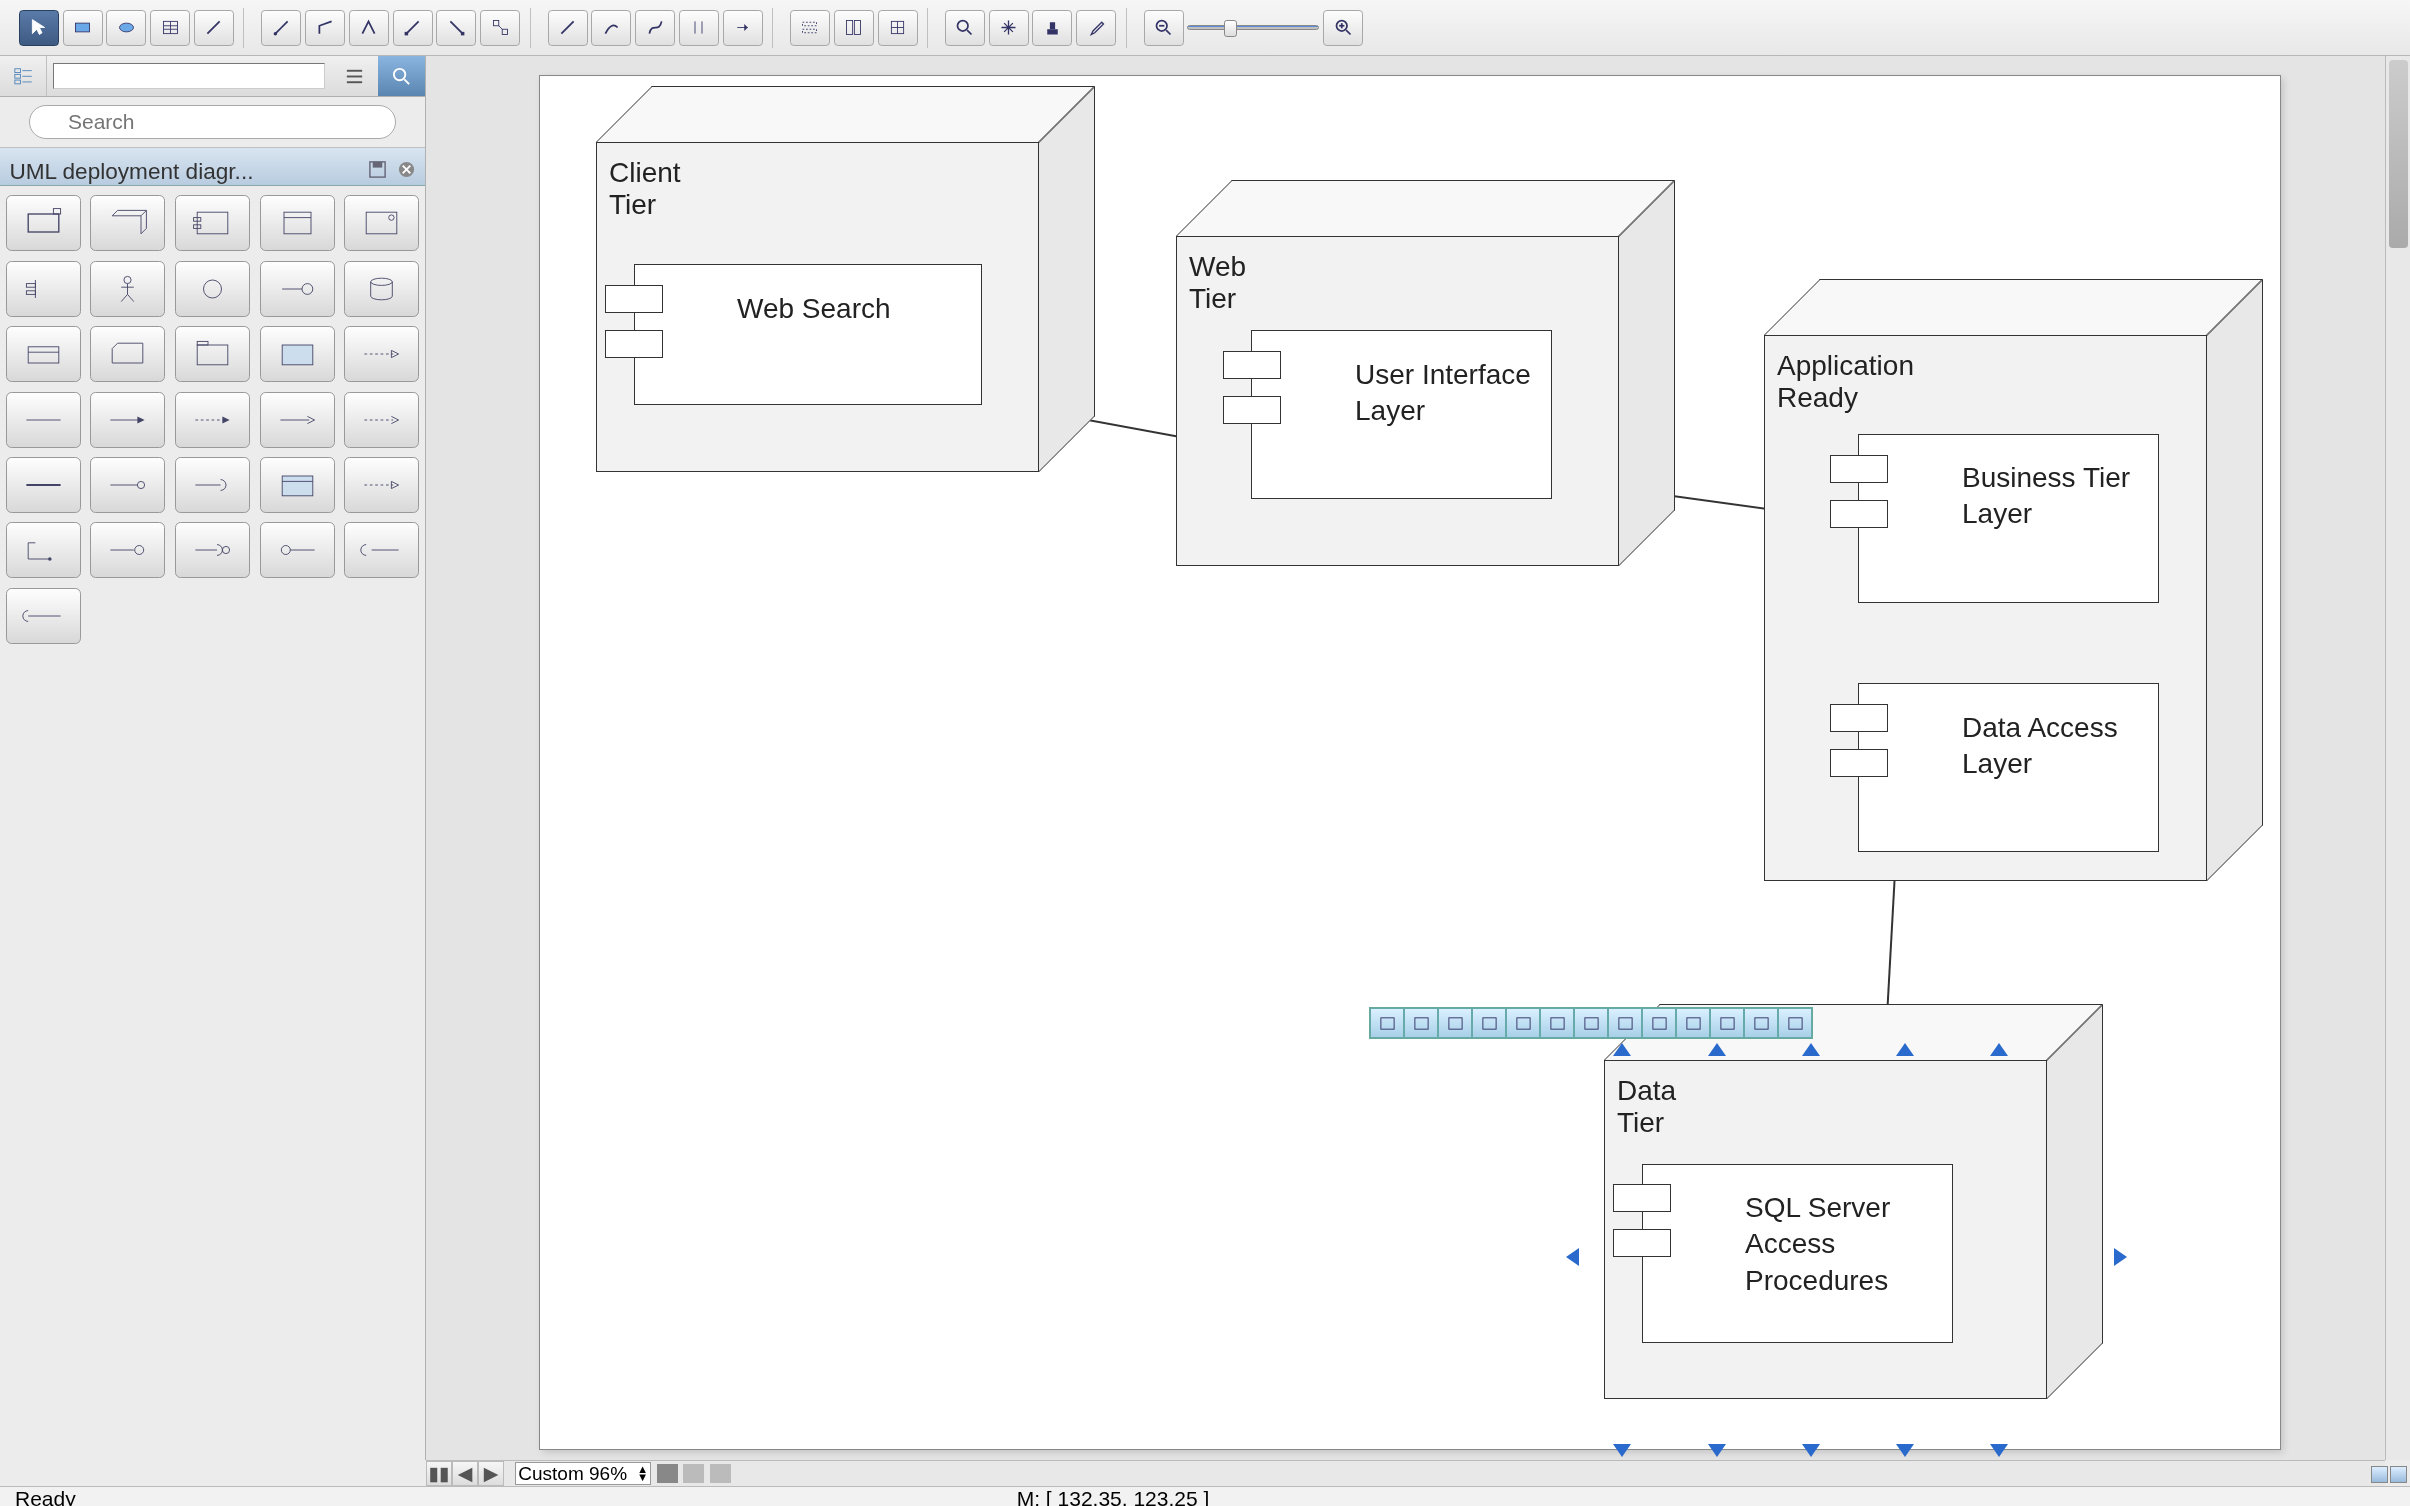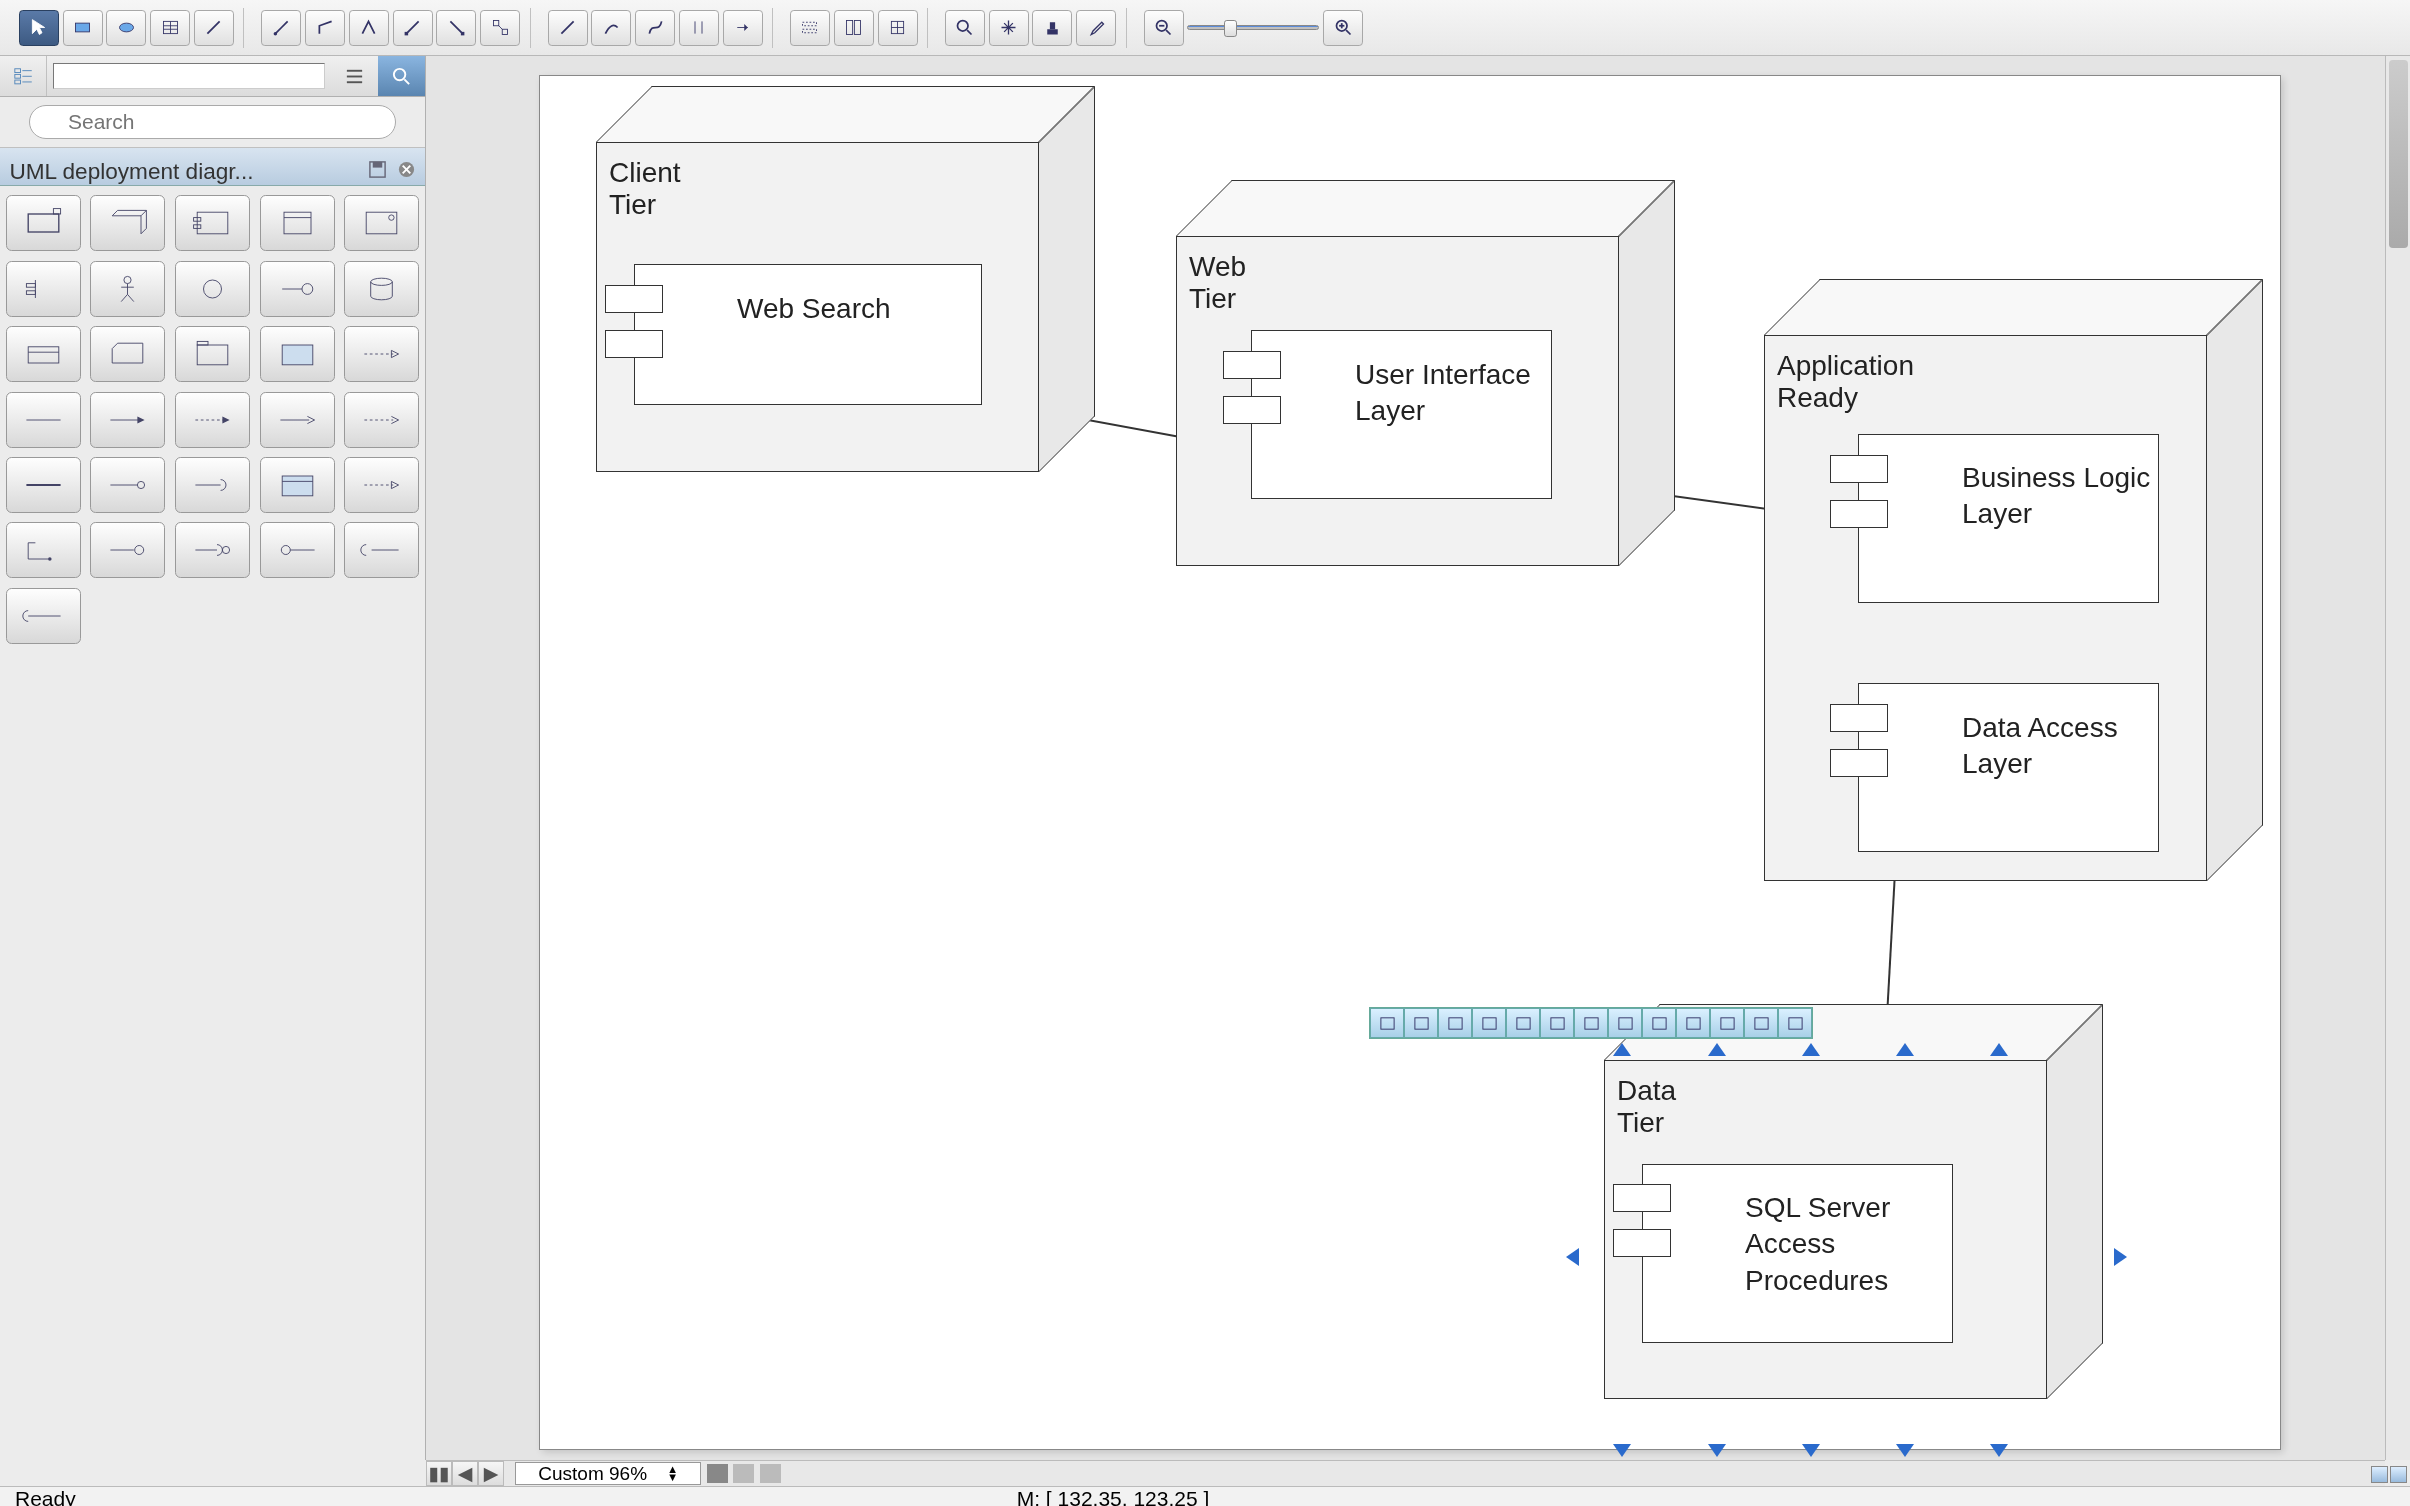--- a/index.html
+++ b/index.html
@@ -58,21 +58,21 @@
 .tri-left { border-top: 9.4px solid transparent; border-bottom: 9.4px solid transparent; border-right: 13px solid #2a6acc; }
 .tri-right { border-top: 9.4px solid transparent; border-bottom: 9.4px solid transparent; border-left: 13px solid #2a6acc; }
 
 
 .vscroll { position: absolute; top: 56px; right: 0; bottom: 47px; width: 26px; background: #e8e8e8; border-left: 0.9px solid #bbb; }
 .vscroll-thumb { position: absolute; top: 3.8px; left: 2.8px; right: 2.8px; height: 188px; background: linear-gradient(#ccc,#aaa); border-radius: 3.8px; }
 
 
 .hscroll-row { position: absolute; left: 426px; right: 26px; bottom: 21px; height: 26px; background: #e8e8e8; border-top: 0.9px solid #bbb; display:flex; align-items:center; font-size: 19px; }
 .hs-btn { width: 26px; height: 24.5px; display:flex; align-items:center; justify-content:center; border: 0.9px solid #bbb; background: linear-gradient(#f6f6f6,#ddd); color: #555; }
-.zoom-display { padding: 0 22px; background: #fff; border: 0.9px solid #999; height: 22.6px; display:flex; align-items:center; gap: 20px; }
+.zoom-display { padding: 0 2px; background: #fff; border: 0.9px solid #999; height: 22.6px; display:flex; align-items:center; gap: 10px; }
 .mini-thumb { width: 21px; height: 19px; background: #888; margin-left: 5.6px; }
 .status-bar { position: absolute; left: 0; right: 0; bottom: 0; height: 21px; background: #f2f2f2; border-top: 0.9px solid #bbb; display:flex; align-items:center; font-size: 19px; padding: 0 15px; gap: 94px; }
 .status-item { font-size: 21px; padding-top: 3.8px; }
 .corner-icons { position: absolute; right: 3.8px; bottom: 24.5px; display:flex; gap:1.9px; }
 .corner-icons div { width: 17px; height: 17px; border: 0.9px solid #888; background: linear-gradient(#ddeeff,#99bbdd); }
 
 svg { overflow: visible; }
 </style>
 </head>
 <body>
@@ -510,21 +510,21 @@
         <div class="comp-label" style="left: 179px; top: 121px; width: 192px;">User Interface Layer</div>
       </div>
       <div class="node3d" style="left: 1224px; top: 259px;">
         <div class="face-top" style="left: 0px; top: -56px; width: 443px; height: 56px; transform: skewX(-45deg); transform-origin: left bottom;"></div>
         <div class="face-right" style="left: 443px; top: 0px; width: 56px; height: 546px; transform: skewY(-45deg); transform-origin: left top;"></div>
         <div class="face-front" style="left: 0px; top: 0px; width: 443px; height: 546px;"></div>
         <div class="node-title" style="left: 13px; top: 15px;">Application Ready</div>
         <div class="component" style="left: 94px; top: 99px; width: 301px; height: 169px;"></div>
         <div class="comp-tab" style="left: 66px; top: 120px;"></div>
         <div class="comp-tab" style="left: 66px; top: 165px;"></div>
-        <div class="comp-label" style="left: 198px; top: 125px; width: 192px;">Business Logic Layer</div>
+        <div class="comp-label" style="left: 198px; top: 125px; width: 192px;">Business Tier Layer</div>
         <div class="component" style="left: 94px; top: 348px; width: 301px; height: 169px;"></div>
         <div class="comp-tab" style="left: 66px; top: 369px;"></div>
         <div class="comp-tab" style="left: 66px; top: 414px;"></div>
         <div class="comp-label" style="left: 198px; top: 375px; width: 192px;">Data Access Layer</div>
       </div>
       <div class="node3d" style="left: 1064px; top: 984px;">
         <div class="face-top" style="left: 0px; top: -56px; width: 443px; height: 56px; transform: skewX(-45deg); transform-origin: left bottom;"></div>
         <div class="face-right" style="left: 443px; top: 0px; width: 56px; height: 339px; transform: skewY(-45deg); transform-origin: left top;"></div>
         <div class="face-front" style="left: 0px; top: 0px; width: 443px; height: 339px;"></div>
         <div class="node-title" style="left: 13px; top: 15px;">Data Tier</div>

